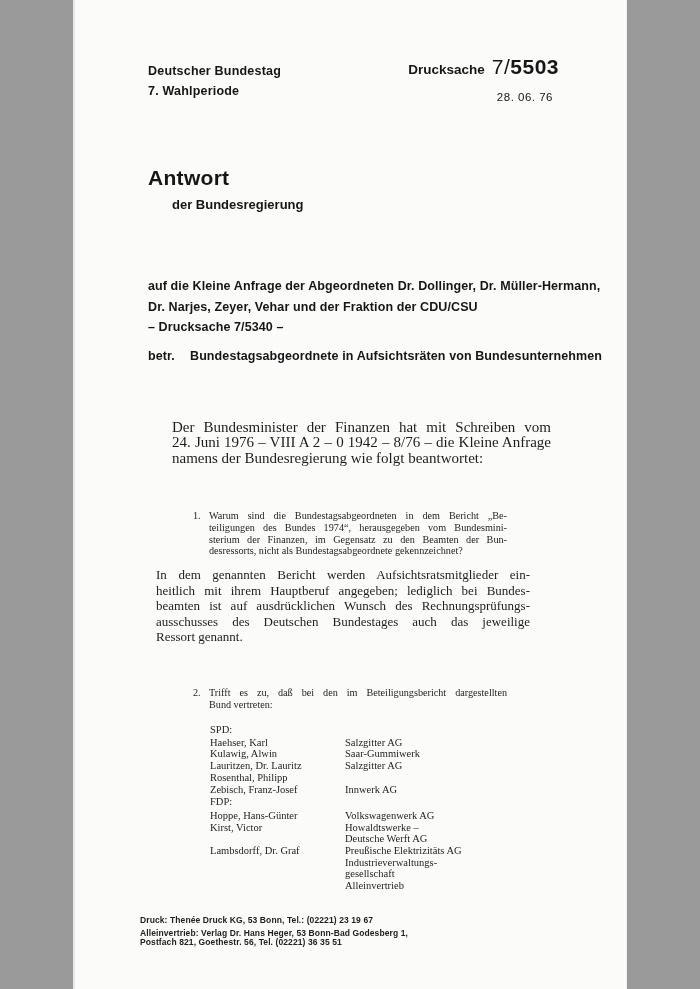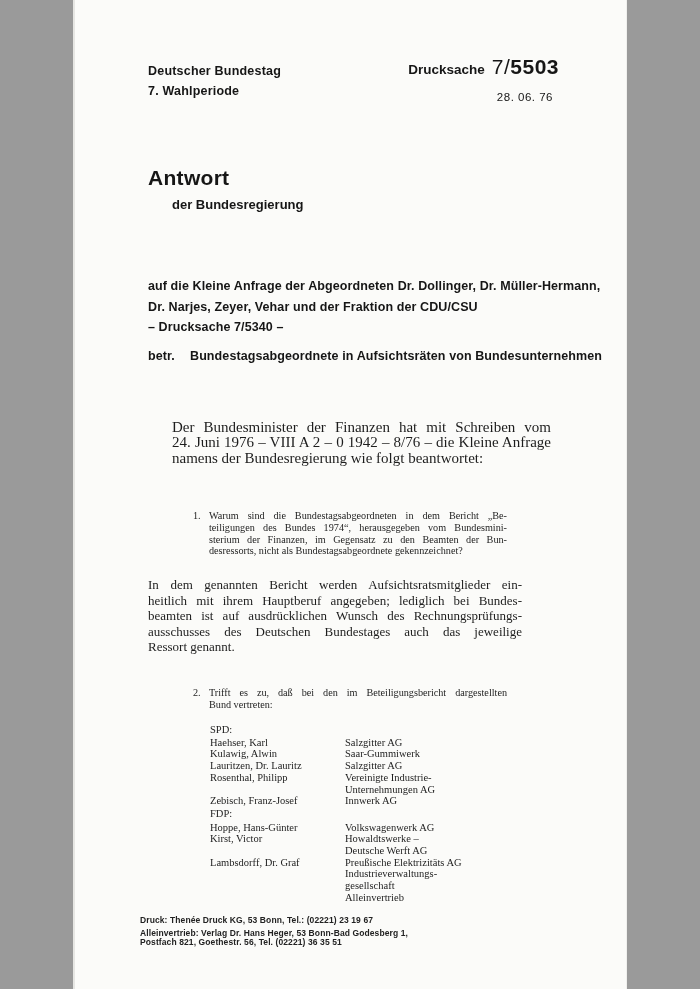--- a/index.html
+++ b/index.html
@@ -22,21 +22,21 @@
   .title{position:absolute;top:166px;left:75px;}
   .title-main{font-weight:bold;font-size:21px;line-height:23px;letter-spacing:.3px;}
   .title-sub{margin-top:8px;font-weight:bold;font-size:13px;margin-left:24px;}
   
   .subject{position:absolute;top:276px;left:75px;width:580px;font-weight:bold;font-size:12.5px;line-height:20.5px;letter-spacing:.1px;}
   .betr-row{margin-top:8px;display:flex;}
   .betr-label{width:42px;flex:0 0 42px;}
   
   .serif{font-family:"Liberation Serif",serif;color:#1d1d1d;}
   .intro{position:absolute;top:420px;left:75px;width:379px;font-size:15px;line-height:15.3px;margin-left:24px;}
-  .answer{position:absolute;top:567px;left:75px;width:374px;font-size:13px;line-height:15.5px;margin-top:10px;}
+  .answer{position:absolute;top:567px;left:83px;width:374px;font-size:13px;line-height:15.5px;}
   .jline{text-align:justify;text-align-last:justify;}
   .question{position:absolute;left:120px;display:flex;font-size:10.2px;line-height:11.8px;}
   .q1{top:510px;}
   .q2{top:687px;}
   .qnum{width:16px;flex:0 0 16px;}
   .qtext{width:298px;flex:0 0 298px;}
   
   .lists{position:absolute;top:724px;left:137px;width:330px;font-size:10.5px;line-height:11.7px;}
   .party-heading{margin-bottom:1px;}
   .party-heading.second{margin-top:1px;margin-bottom:2px;}
@@ -126,24 +126,20 @@
       </div>
     </div>
     <div class="member-row">
       <div>Lauritzen, Dr. Lauritz</div>
       <div>
         <div>Salzgitter AG</div>
       </div>
     </div>
     <div class="member-row">
       <div>Rosenthal, Philipp</div>
-      <div>
-        <div>Vereinigte Industrie-</div>
-        <div>Unternehmungen AG</div>
-      </div>
     </div>
     <div class="member-row">
       <div>Zebisch, Franz-Josef</div>
       <div>
         <div>Innwerk AG</div>
       </div>
     </div>
 
     <div class="party-heading second">FDP:</div>
 

